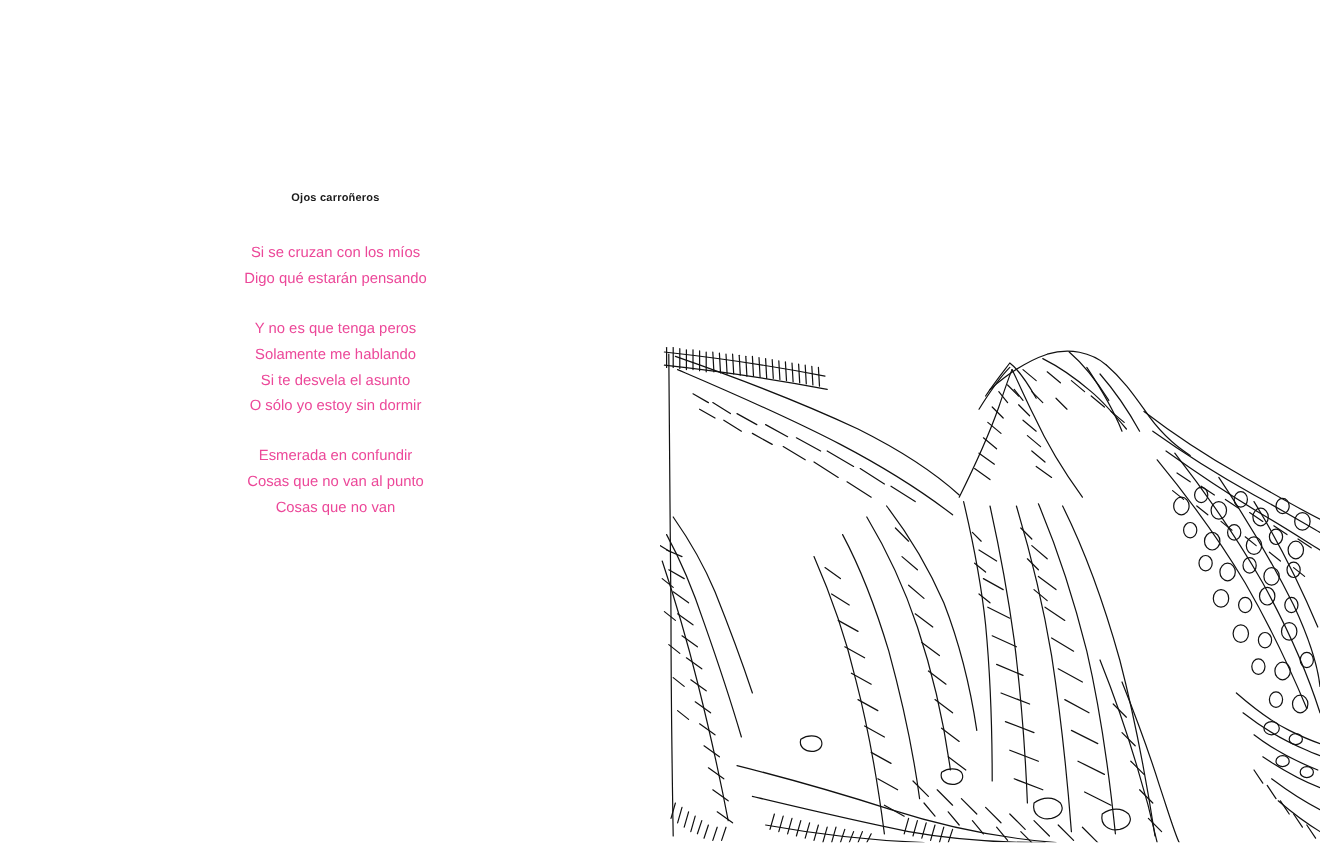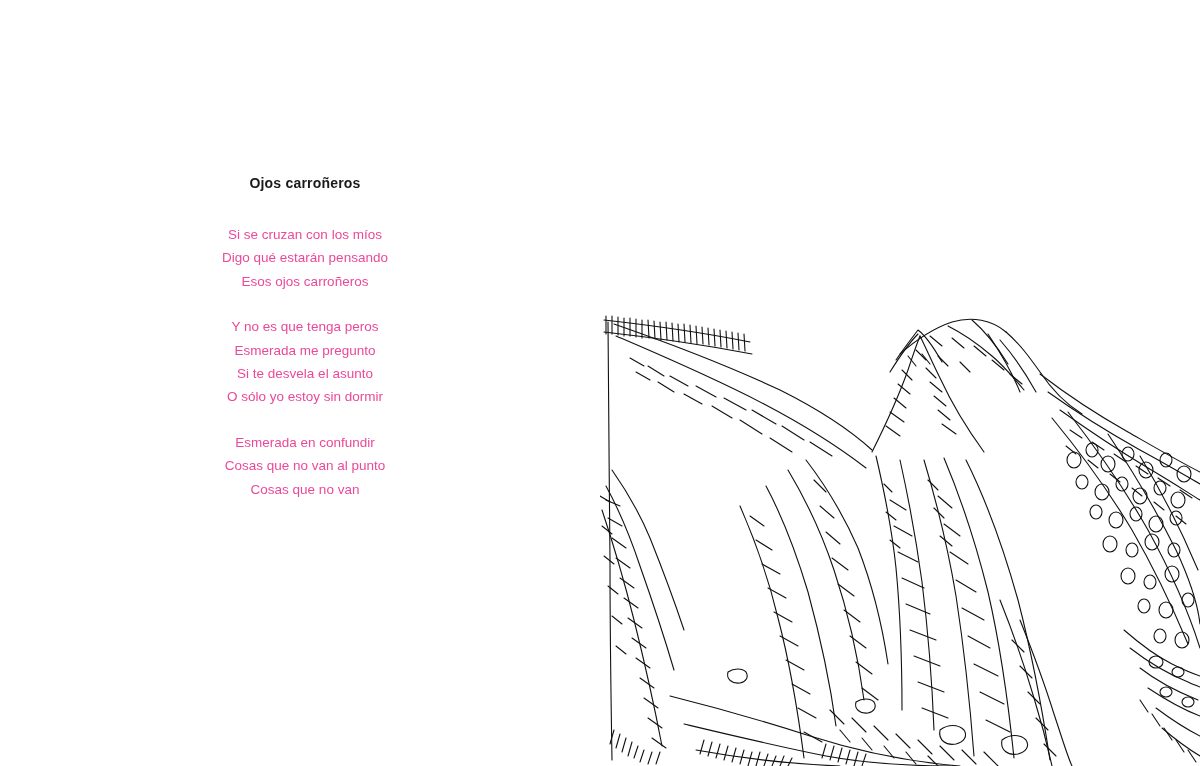--- a/index.html
+++ b/index.html
@@ -21,21 +21,21 @@
   }
   
   .poem {
     position: absolute;
     left: 180px;
     top: 175px;
     width: 250px;
     text-align: center;
   }
   .poem-title {
-    font-size: 14px;
+    font-size: 10px;
     font-weight: bold;
     color: #1a1a1a;
     letter-spacing: 0.2px;
     margin-bottom: 32px;
   }
   .stanza {
     margin-bottom: 22px;
   }
   .stanza:last-child { margin-bottom: 1px; }
   .line {
@@ -61,26 +61,25 @@
 <body>
 
 <div class="page">
 
   <div class="poem">
     <div class="poem-title">Ojos carroñeros</div>
 
     <div class="stanza">
       <div class="line">Si se cruzan con los míos</div>
       <div class="line">Digo qué estarán pensando</div>
-      <div class="line">Esos ojos carroñeros</div>
     </div>
 
     <div class="stanza">
       <div class="line">Y no es que tenga peros</div>
-      <div class="line">Esmerada me pregunto</div>
+      <div class="line">Solamente me hablando</div>
       <div class="line">Si te desvela el asunto</div>
       <div class="line">O sólo yo estoy sin dormir</div>
     </div>
 
     <div class="stanza">
       <div class="line">Esmerada en confundir</div>
       <div class="line">Cosas que no van al punto</div>
       <div class="line">Cosas que no van</div>
     </div>
   </div>

